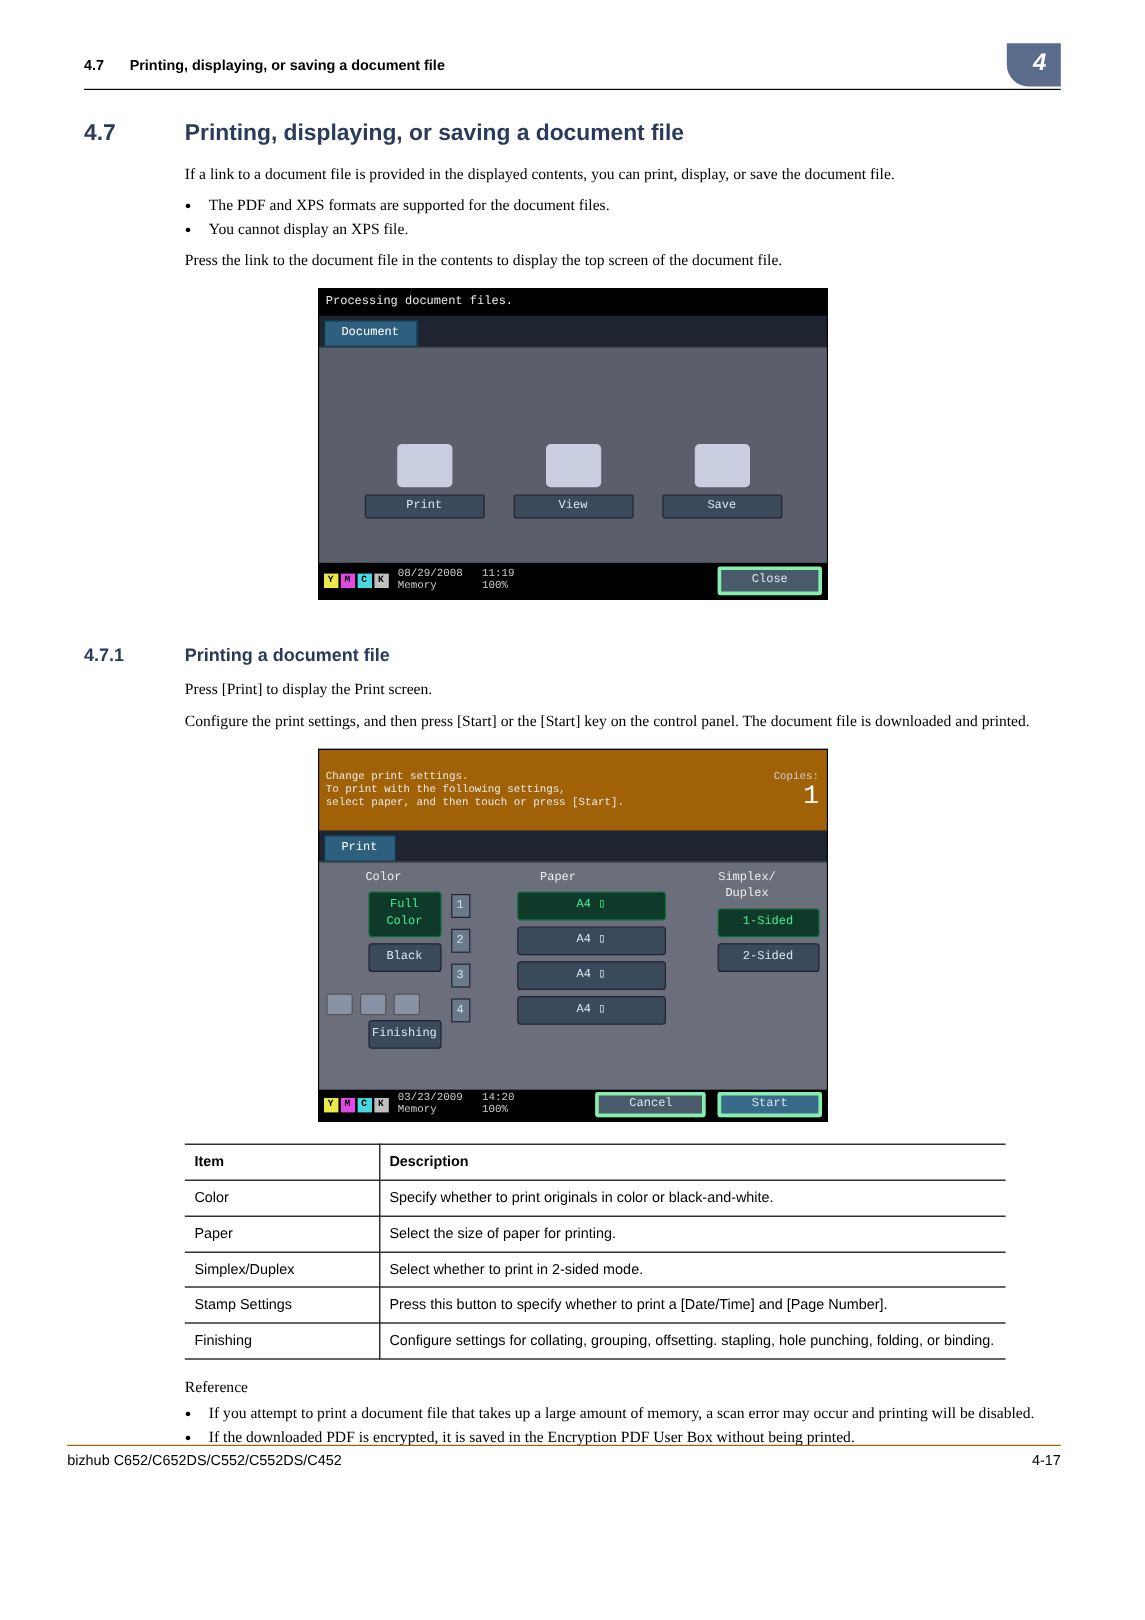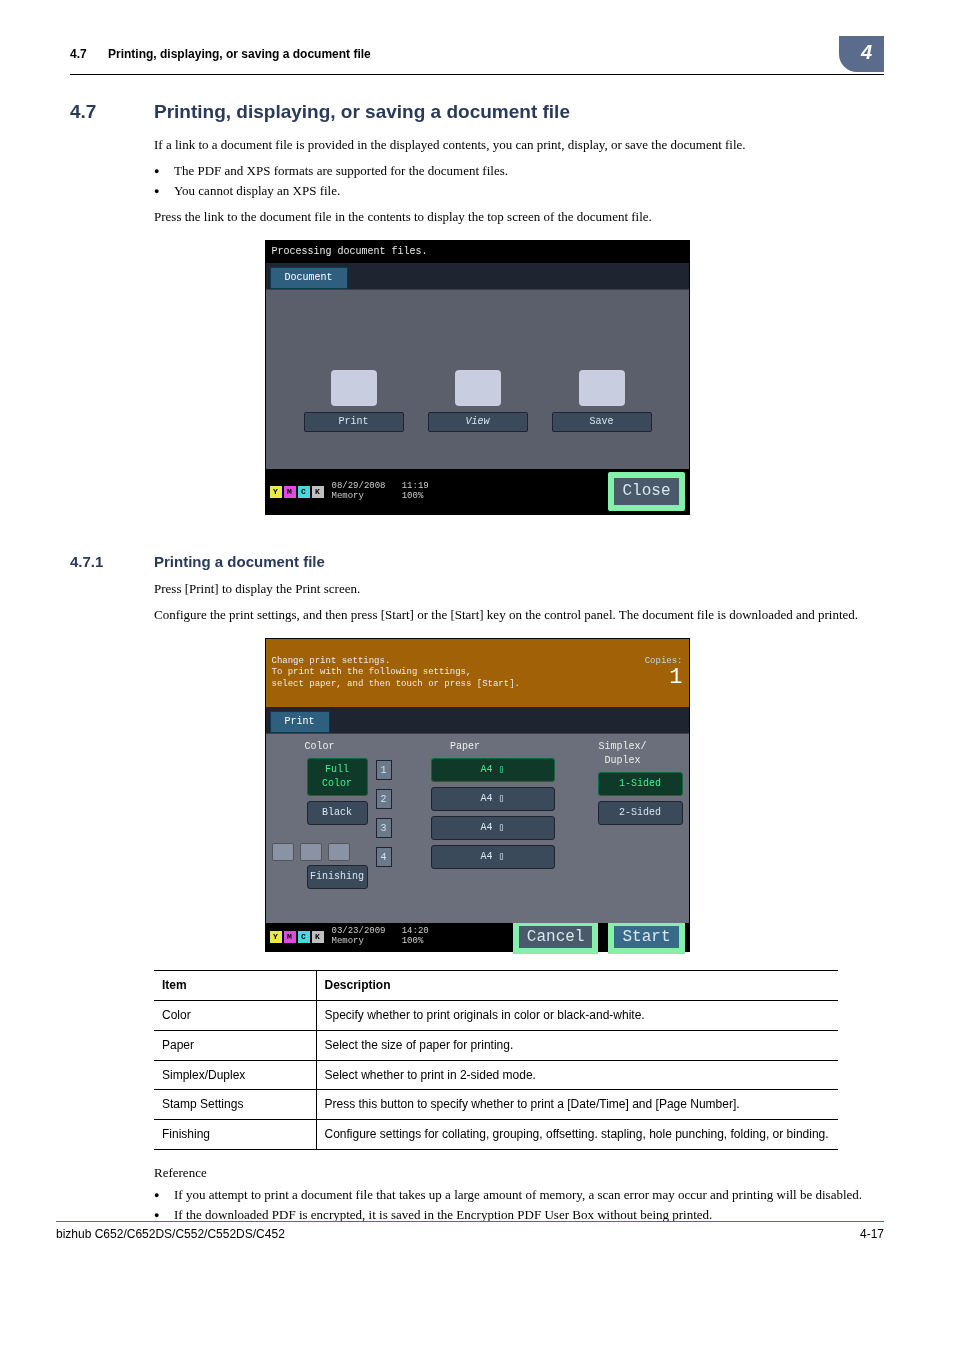--- a/index.html
+++ b/index.html
@@ -84,37 +84,37 @@
   }
   .big-btn .icon {
     width: 46px; height: 36px; margin: 0 auto 6px auto;
     background: #c8cde0; border-radius: 4px; position: relative;
   }
   .big-btn .bar {
     background: #3a4a5a; color:#d8e8f0; font-size:10px;
     padding: 2px 0; border: 1px solid #223; border-radius: 2px;
   }
   .b-print { left: 38px; }
-  .b-view  { left: 162px; font-style: italic; }
+  .b-view  { left: 162px; }
   .b-save  { left: 286px; font-family: Liberation Mono, monospace; }
   .scr-foot {
     background:#000; display:flex; align-items:center;
     justify-content: space-between; padding: 3px 4px;
   }
   .toner { display:flex; gap:2px; }
   .toner span {
     display:inline-block; width:12px; height:12px; font-size:8px;
     text-align:center; line-height:12px; color:#000; font-weight:bold;
   }
   .tY{background:#e9e94a}.tM{background:#e04ae0}.tC{background:#4ad8e0}.tK{background:#c0c0c0}
   .foot-mid { font-size:9px; color:#ccc; flex:1; padding-left:8px; line-height:1.1;}
   .foot-mid div{white-space:pre}
   .close-btn, .start-btn, .cancel-btn {
-    background:#4a5a6a; color:#d8e8f0; font-size:16px;
-    padding:2px 8px; border:6px solid #86efac; border-radius:2px;
+    background:#4a5a6a; color:#d8e8f0; font-size:10px;
+    padding:2px 25px; border:3px solid #86efac; border-radius:2px;
   }
   .start-btn{background:#3a6a8a}
   .cancel-btn{margin-right:4px;background:#4a5a6a}
 
   
   .scr2-head { background:#a16207; padding:17px 6px; font-size:9px; line-height:1.25; display:flex; justify-content:space-between; align-items:flex-start;}
   .scr2-head .copies { text-align:right; }
   .scr2-head .copies .lbl{font-size:9px;color:#c8d0e0}
   .scr2-head .copies .val{font-size:22px;color:#fff;line-height:1}
   .scr2-body {

